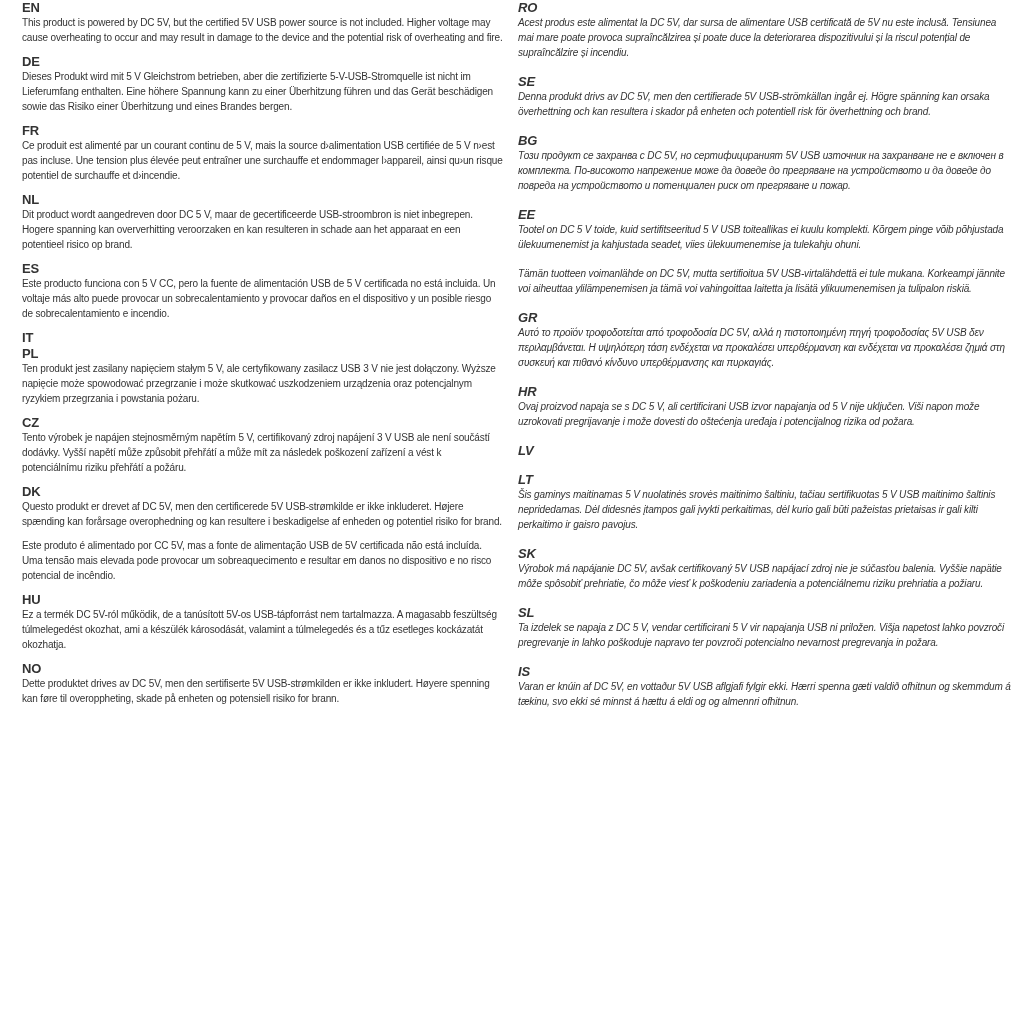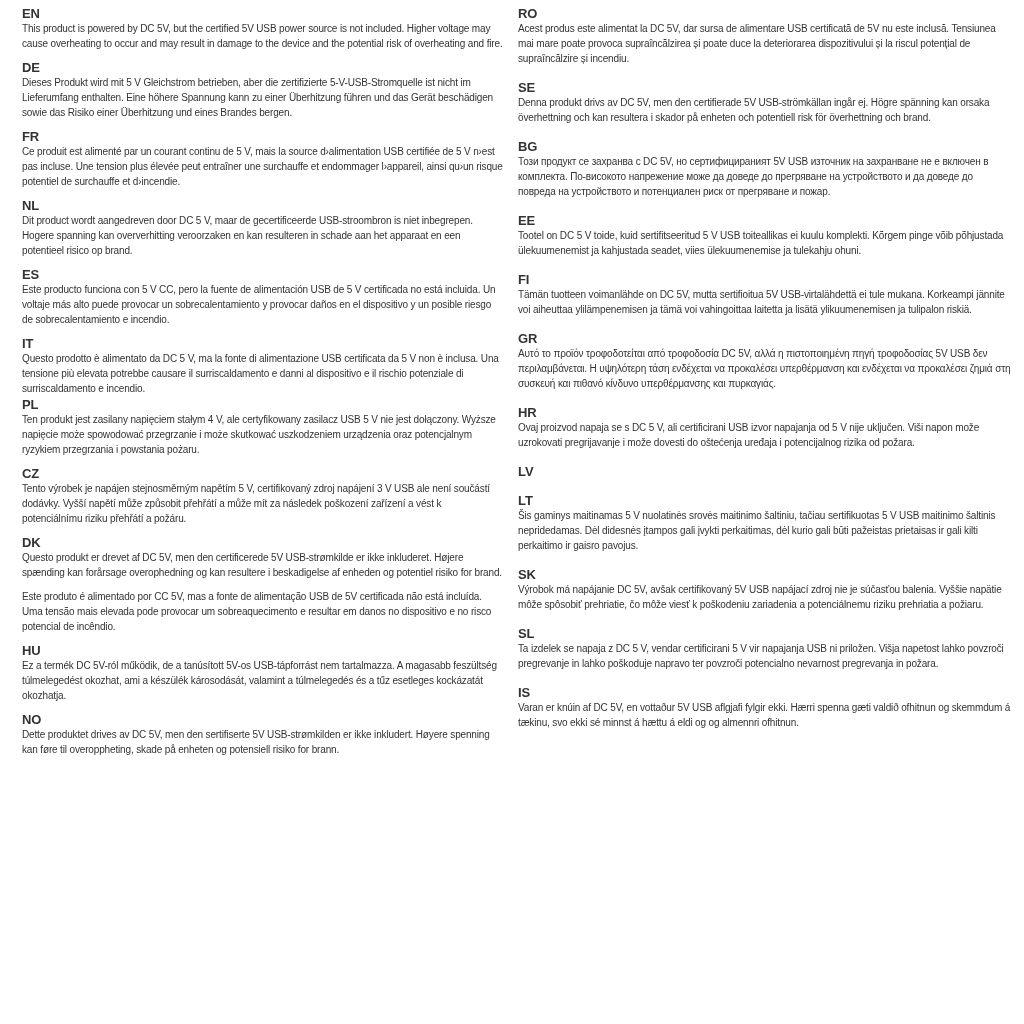--- a/index.html
+++ b/index.html
@@ -12,37 +12,38 @@
     height: 1024px;
     overflow: hidden;
     font-family: "Liberation Sans", sans-serif;
     color: #333333;
   }
   .page {
     display: flex;
     box-sizing: border-box;
     width: 1024px;
     height: 1024px;
-    padding: 6px 6px 0 22px;
+    padding: 0 6px 0 22px;
     gap: 14px;
     background: #ffffff;
   }
   .column {
     width: 482px;
     flex: 0 0 482px;
   }
   .column-right {
     width: 494px;
     flex: 0 0 494px;
   }
   .lang-section {
     margin: 0 0 9px 0;
   }
   .column-right .lang-section {
     margin-bottom: 14px;
+    font-style: italic;
   }
   
   .column-left .lang-section:nth-child(6) {
     margin-bottom: 1px;
   }
   .lang-code {
     margin: 0;
     font-size: 13px;
     font-weight: bold;
     line-height: 15px;
@@ -81,26 +82,25 @@
     <p class="lang-text">Dit product wordt aangedreven door DC 5 V, maar de gecertificeerde USB-stroombron is niet inbegrepen. Hogere spanning kan oververhitting veroorzaken en kan resulteren in schade aan het apparaat en een potentieel risico op brand.</p>
   </section>
 
   <section class="lang-section">
     <h2 class="lang-code">ES</h2>
     <p class="lang-text">Este producto funciona con 5 V CC, pero la fuente de alimentación USB de 5 V certificada no está incluida. Un voltaje más alto puede provocar un sobrecalentamiento y provocar daños en el dispositivo y un posible riesgo de sobrecalentamiento e incendio.</p>
   </section>
 
   <section class="lang-section">
     <h2 class="lang-code">IT</h2>
-    <p class="lang-text">Questo prodotto è alimentato da DC 5 V, ma la fonte di alimentazione USB certificata da 5 V non è inclusa. Una tensione più elevata potrebbe causare il surriscaldamento e danni al dispositivo e il rischio potenziale di surriscaldamento e incendio.</p>
   </section>
 
   <section class="lang-section">
     <h2 class="lang-code">PL</h2>
-    <p class="lang-text">Ten produkt jest zasilany napięciem stałym 4 V, ale certyfikowany zasilacz USB 5 V nie jest dołączony. Wyższe napięcie może spowodować przegrzanie i może skutkować uszkodzeniem urządzenia oraz potencjalnym ryzykiem przegrzania i powstania pożaru.</p>
+    <p class="lang-text">Ten produkt jest zasilany napięciem stałym 5 V, ale certyfikowany zasilacz USB 3 V nie jest dołączony. Wyższe napięcie może spowodować przegrzanie i może skutkować uszkodzeniem urządzenia oraz potencjalnym ryzykiem przegrzania i powstania pożaru.</p>
   </section>
 
   <section class="lang-section">
     <h2 class="lang-code">CZ</h2>
     <p class="lang-text">Tento výrobek je napájen stejnosměrným napětím 5 V, certifikovaný zdroj napájení 3 V USB ale není součástí dodávky. Vyšší napětí může způsobit přehřátí a může mít za následek poškození zařízení a vést k potenciálnímu riziku přehřátí a požáru.</p>
   </section>
 
   <section class="lang-section">
     <h2 class="lang-code">DK</h2>
     <p class="lang-text">Questo produkt er drevet af DC 5V, men den certificerede 5V USB-strømkilde er ikke inkluderet. Højere spænding kan forårsage overophedning og kan resultere i beskadigelse af enheden og potentiel risiko for brand.</p>
@@ -135,21 +135,20 @@
     <h2 class="lang-code">BG</h2>
     <p class="lang-text">Този продукт се захранва с DC 5V, но сертифицираният 5V USB източник на захранване не е включен в комплекта. По-високото напрежение може да доведе до прегряване на устройството и да доведе до повреда на устройството и потенциален риск от прегряване и пожар.</p>
   </section>
 
   <section class="lang-section">
     <h2 class="lang-code">EE</h2>
     <p class="lang-text">Tootel on DC 5 V toide, kuid sertifitseeritud 5 V USB toiteallikas ei kuulu komplekti. Kõrgem pinge võib põhjustada ülekuumenemist ja kahjustada seadet, viies ülekuumenemise ja tulekahju ohuni.</p>
   </section>
 
   <section class="lang-section">
-    <h2 class="lang-code">FI</h2>
     <p class="lang-text">Tämän tuotteen voimanlähde on DC 5V, mutta sertifioitua 5V USB-virtalähdettä ei tule mukana. Korkeampi jännite voi aiheuttaa ylilämpenemisen ja tämä voi vahingoittaa laitetta ja lisätä ylikuumenemisen ja tulipalon riskiä.</p>
   </section>
 
   <section class="lang-section">
     <h2 class="lang-code">GR</h2>
     <p class="lang-text">Αυτό το προϊόν τροφοδοτείται από τροφοδοσία DC 5V, αλλά η πιστοποιημένη πηγή τροφοδοσίας 5V USB δεν περιλαμβάνεται. Η υψηλότερη τάση ενδέχεται να προκαλέσει υπερθέρμανση και ενδέχεται να προκαλέσει ζημιά στη συσκευή και πιθανό κίνδυνο υπερθέρμανσης και πυρκαγιάς.</p>
   </section>
 
   <section class="lang-section">
     <h2 class="lang-code">HR</h2>

